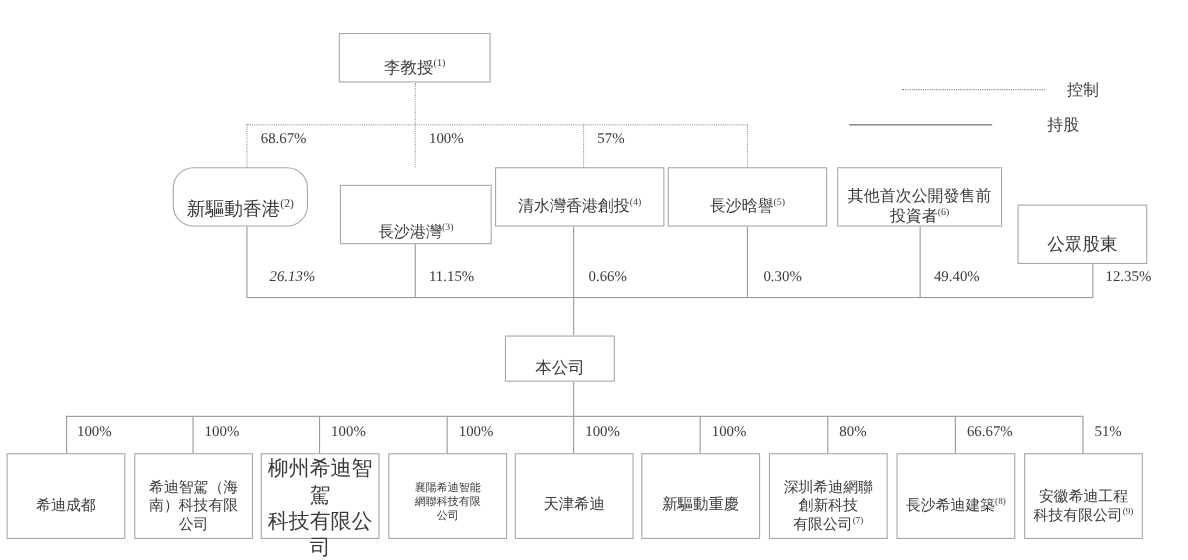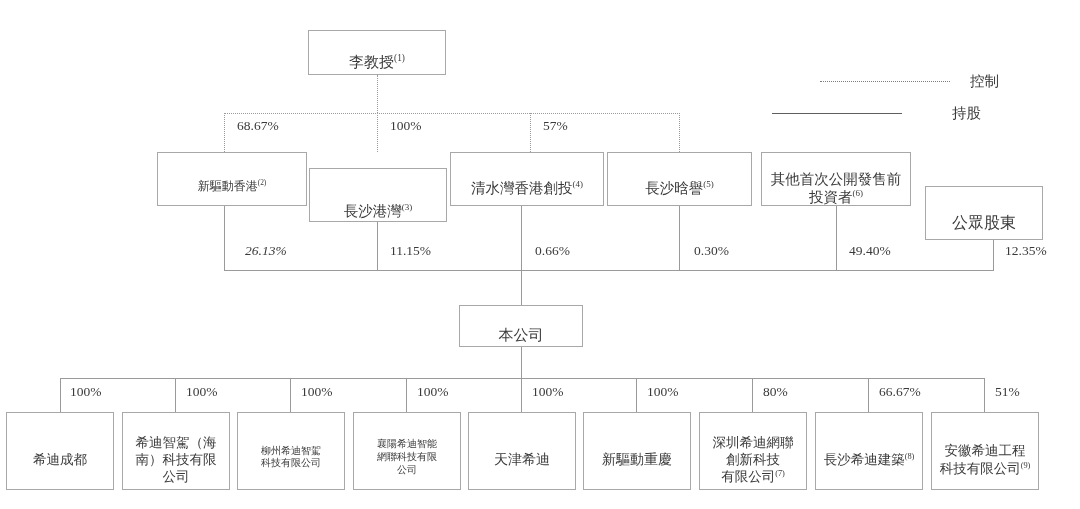--- a/index.html
+++ b/index.html
@@ -121,21 +121,21 @@
 
   <div class="ln-dot-v" style="left:224px; top:113px; height:39px;"></div>
   <div class="ln-dot-v" style="left:377px; top:113px; height:39px;"></div>
   <div class="ln-dot-v" style="left:530px; top:113px; height:39px;"></div>
   <div class="ln-dot-v" style="left:679px; top:113px; height:39px;"></div>
 
   <div class="pct" style="left:237px; top:118px;">68.67%</div>
   <div class="pct" style="left:390px; top:118px;">100%</div>
   <div class="pct" style="left:543px; top:118px;">57%</div>
 
-  <div class="node-box" style="left:157px; top:152px; width:150px; height:54px; font-size:12px;">
+  <div class="node-box" style="left:157px; top:152px; width:123px; height:54px; font-size:17px;border-radius:19px;">
     <span class="node-label">
       <span>新驅動香港</span><span class="sup">(2)</span>
     </span>
   </div>
   <div class="node-box" style="left:309px; top:168px; width:138px; height:54px; font-size:14.5px;align-items:flex-end;">
     <span class="node-label">
       <span>長沙港灣</span><span class="sup">(3)</span>
     </span>
   </div>
   <div class="node-box" style="left:450px; top:152px; width:154px; height:54px; font-size:14.5px;">
@@ -169,21 +169,21 @@
   <div class="ln-solid-h" style="left:224px; top:270px; width:770px;"></div>
   <div class="ln-solid-v" style="left:521px; top:270px; height:35px;"></div>
 
   <div class="pct" style="left:245px; top:243px;font-style:italic;">26.13%</div>
   <div class="pct" style="left:390px; top:243px;">11.15%</div>
   <div class="pct" style="left:535px; top:243px;">0.66%</div>
   <div class="pct" style="left:694px; top:243px;">0.30%</div>
   <div class="pct" style="left:849px; top:243px;">49.40%</div>
   <div class="pct" style="left:1005px; top:243px;">12.35%</div>
 
-  <div class="node-box" style="left:459px; top:305px; width:124px; height:42px; font-size:15px;">
+  <div class="node-box" style="left:459px; top:305px; width:100px; height:42px; font-size:15px;">
     <span class="node-label">
       <span>本公司</span>
     </span>
   </div>
 
   <div class="ln-solid-v" style="left:521px; top:347px; height:31px;"></div>
   <div class="ln-solid-h" style="left:60px; top:378px; width:924px;"></div>
 
   <div class="ln-solid-v" style="left:60px; top:378px; height:34px;"></div>
   <div class="ln-solid-v" style="left:175px; top:378px; height:34px;"></div>
@@ -210,21 +210,21 @@
       <span>希迪成都</span><span class="sup"></span>
     </span>
   </div>
   <div class="node-box" style="left:122px; top:412px; width:108px; height:78px; font-size:13.5px;">
     <span class="node-label">
       <span>希迪智駕（海
 南）科技有限
 公司</span><span class="sup"></span>
     </span>
   </div>
-  <div class="node-box" style="left:237px; top:412px; width:108px; height:78px; font-size:10px;">
+  <div class="node-box" style="left:237px; top:412px; width:108px; height:78px; font-size:19px;">
     <span class="node-label">
       <span>柳州希迪智駕
 科技有限公司</span><span class="sup"></span>
     </span>
   </div>
   <div class="node-box" style="left:353px; top:412px; width:108px; height:78px; font-size:10px;">
     <span class="node-label">
       <span>襄陽希迪智能
 網聯科技有限
 公司</span><span class="sup"></span>

